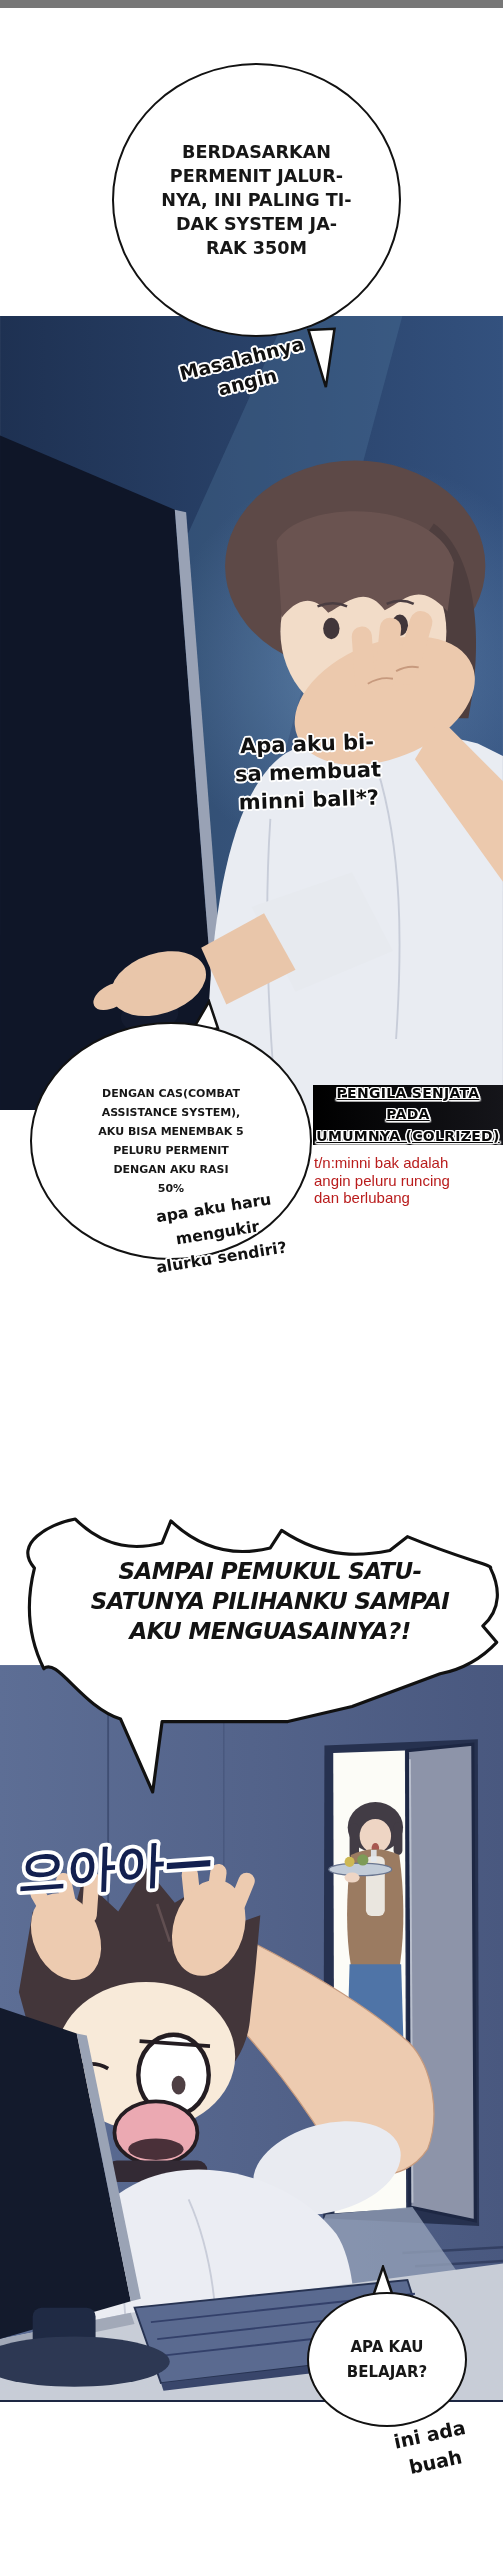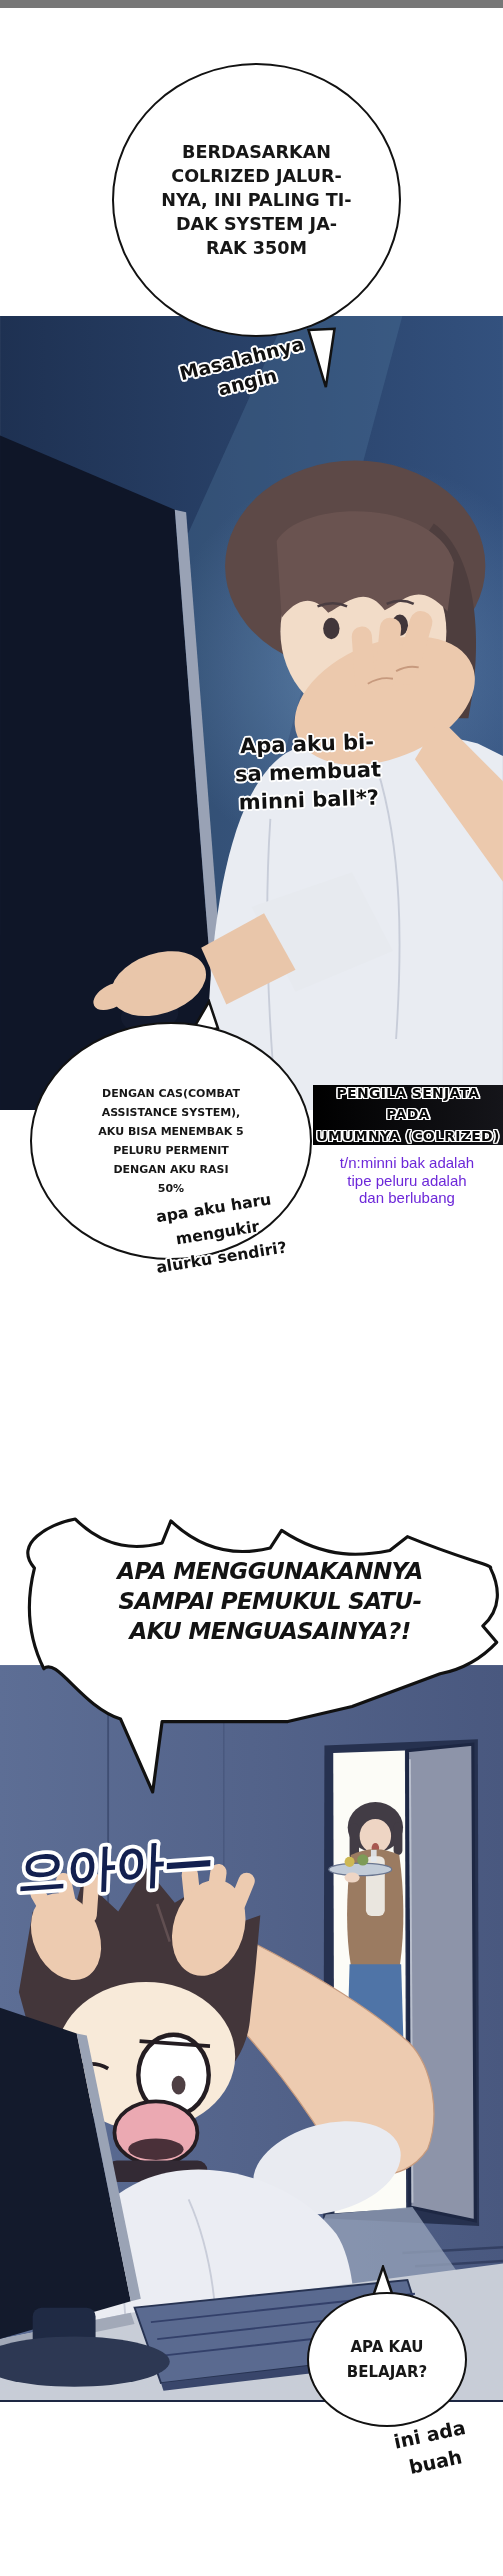--- a/index.html
+++ b/index.html
@@ -16,24 +16,24 @@
   
   .ow{color:#111;font-weight:bold;text-align:center;
       text-shadow:-1.3px -1.3px 0 #fff,1.3px -1.3px 0 #fff,-1.3px 1.3px 0 #fff,1.3px 1.3px 0 #fff,
                   -1.9px 0 0 #fff,1.9px 0 0 #fff,0 -1.9px 0 #fff,0 1.9px 0 #fff,
                   -1.3px 0 0 #fff,1.3px 0 0 #fff,0 -1.3px 0 #fff,0 1.3px 0 #fff;}
   .ow span{display:block;}
   .caption-box{position:absolute;background:linear-gradient(90deg,#000 0%,#15151a 100%);
                display:flex;align-items:center;justify-content:center;text-align:center;}
   .caption-box .cap{font-weight:800;font-size:14px;line-height:21.4px;letter-spacing:0.3px;color:#0a0a0a;
       text-shadow:-1.3px -1.3px 0 #fff,1.3px -1.3px 0 #fff,-1.3px 1.3px 0 #fff,1.3px 1.3px 0 #fff,
-                  -1.3px 0 0 #fff,1.3px 0 0 #fff,0 -1.3px 0 #fff,0 1.3px 0 #fff;}
+                  -1.3px 0 0 #fff,1.3px 0 0 #fff,0 -1.3px 0 #fff,0 1.3px 0 #fff;text-decoration:underline;}
   .cap span{display:block;}
-  .tn{position:absolute;font-family:"Liberation Sans",sans-serif;color:#6d28d9;font-size:15px;
-      line-height:17.6px;text-align:center;}
+  .tn{position:absolute;font-family:"Liberation Sans",sans-serif;color:#b91c1c;font-size:15px;
+      line-height:17.6px;text-align:left;}
   .tn span{display:block;}
   .shout-text{position:absolute;font-weight:bold;font-style:italic;color:#131313;text-align:center;
               font-size:23px;line-height:30px;letter-spacing:-0.6px;}
   .shout-text span{display:block;white-space:nowrap;}
 </style>
 </head>
 <body>
 
 <div class="page">
 
@@ -89,21 +89,21 @@
     </svg>
   </div>
 
   <svg class="abs" style="left:306px;top:319px;" width="31" height="63" viewBox="0 0 50 100">
     <polygon points="4,4 46,2 32,96" fill="#fff" stroke="#121212" stroke-width="4"></polygon>
   </svg>
 
   <div class="bubble" style="left:112px;top:55px;width:289px;height:274px;">
     <div class="btxt" style="font-size:17.6px;line-height:24px;">
       <span>BERDASARKAN</span>
-      <span>COLRIZED JALUR-</span>
+      <span>PERMENIT JALUR-</span>
       <span>NYA, INI PALING TI-</span>
       <span>DAK SYSTEM JA-</span>
       <span>RAK 350M</span>
     </div>
   </div>
 
   <div class="ow abs" style="left:169px;top:338px;width:151px;font-size:19px;line-height:24px;transform:rotate(-14deg);">
     <span>Masalahnya</span>
     <span>angin</span>
   </div>
@@ -136,21 +136,21 @@
 
   <div class="caption-box" style="left:313px;top:1077px;width:190px;height:60px;">
     <div class="cap">
       <span>PENGILA SENJATA PADA</span>
       <span>UMUMNYA (COLRIZED)</span>
     </div>
   </div>
 
   <div class="tn" style="left:314px;top:1146px;width:186px;">
     <span>t/n:minni bak adalah</span>
-    <span>tipe peluru adalah</span>
+    <span>angin peluru runcing</span>
     <span>dan berlubang</span>
   </div>
 
   <div class="panel" style="top:1657px;height:737px;border-bottom:2.5px solid #1d2743;box-sizing:border-box;">
     <svg width="503" height="737" viewBox="0 0 800 1172">
       <defs>
         <linearGradient id="gw" x1="0" y1="0" x2="1" y2="0">
           <stop offset="0" stop-color="#5d6e95"></stop>
             <stop offset="1" stop-color="#49587f"></stop>
         </linearGradient>
@@ -232,22 +232,22 @@
              C700,88 745,95 740,100
              C755,130 758,165 728,192 L750,218
              C720,250 690,262 660,268
              L520,320 L418,344
              L218,344 L203,456 L152,340
              C90,320 50,240 30,260
              C0,200 5,140 15,100
              C-20,60 40,30 80,22 Z" fill="#ffffff" stroke="#111111" stroke-width="5" stroke-linejoin="round"></path>
   </svg>
   <div class="shout-text" style="left:50px;top:1548px;width:440px;">
-    <span>APA MENGGUNAKANNYA</span>
     <span>SAMPAI PEMUKUL SATU-</span>
+    <span>SATUNYA PILIHANKU SAMPAI</span>
     <span>AKU MENGUASAINYA?!</span>
   </div>
 
   <svg class="abs" style="left:11.3px;top:1799px;" width="239" height="119" viewBox="0 0 380 190">
     <text x="20" y="120" font-family="DejaVu Sans, sans-serif" font-size="78" font-weight="bold" fill="#13204f" stroke="#ffffff" stroke-width="12" paint-order="stroke" stroke-linejoin="round" transform="rotate(-4 190 95) skewX(-6)">으아아—</text>
   </svg>
 
   <svg class="abs" style="left:369px;top:2257px;" width="28" height="38" viewBox="0 0 44 60">
     <polygon points="22,3 40,56 4,56" fill="#fff" stroke="#121212" stroke-width="4"></polygon>
   </svg>

